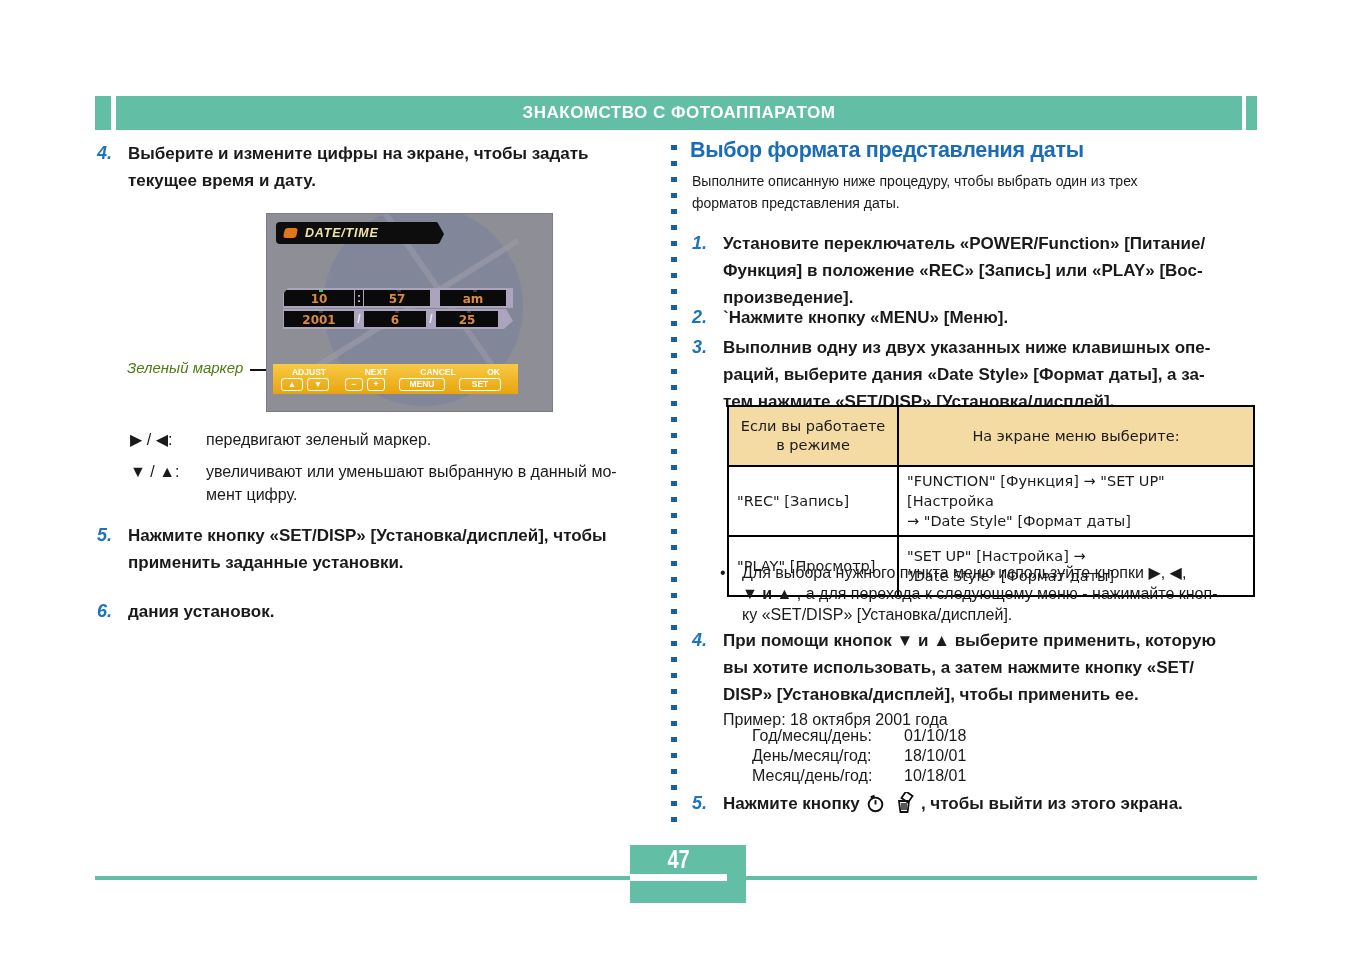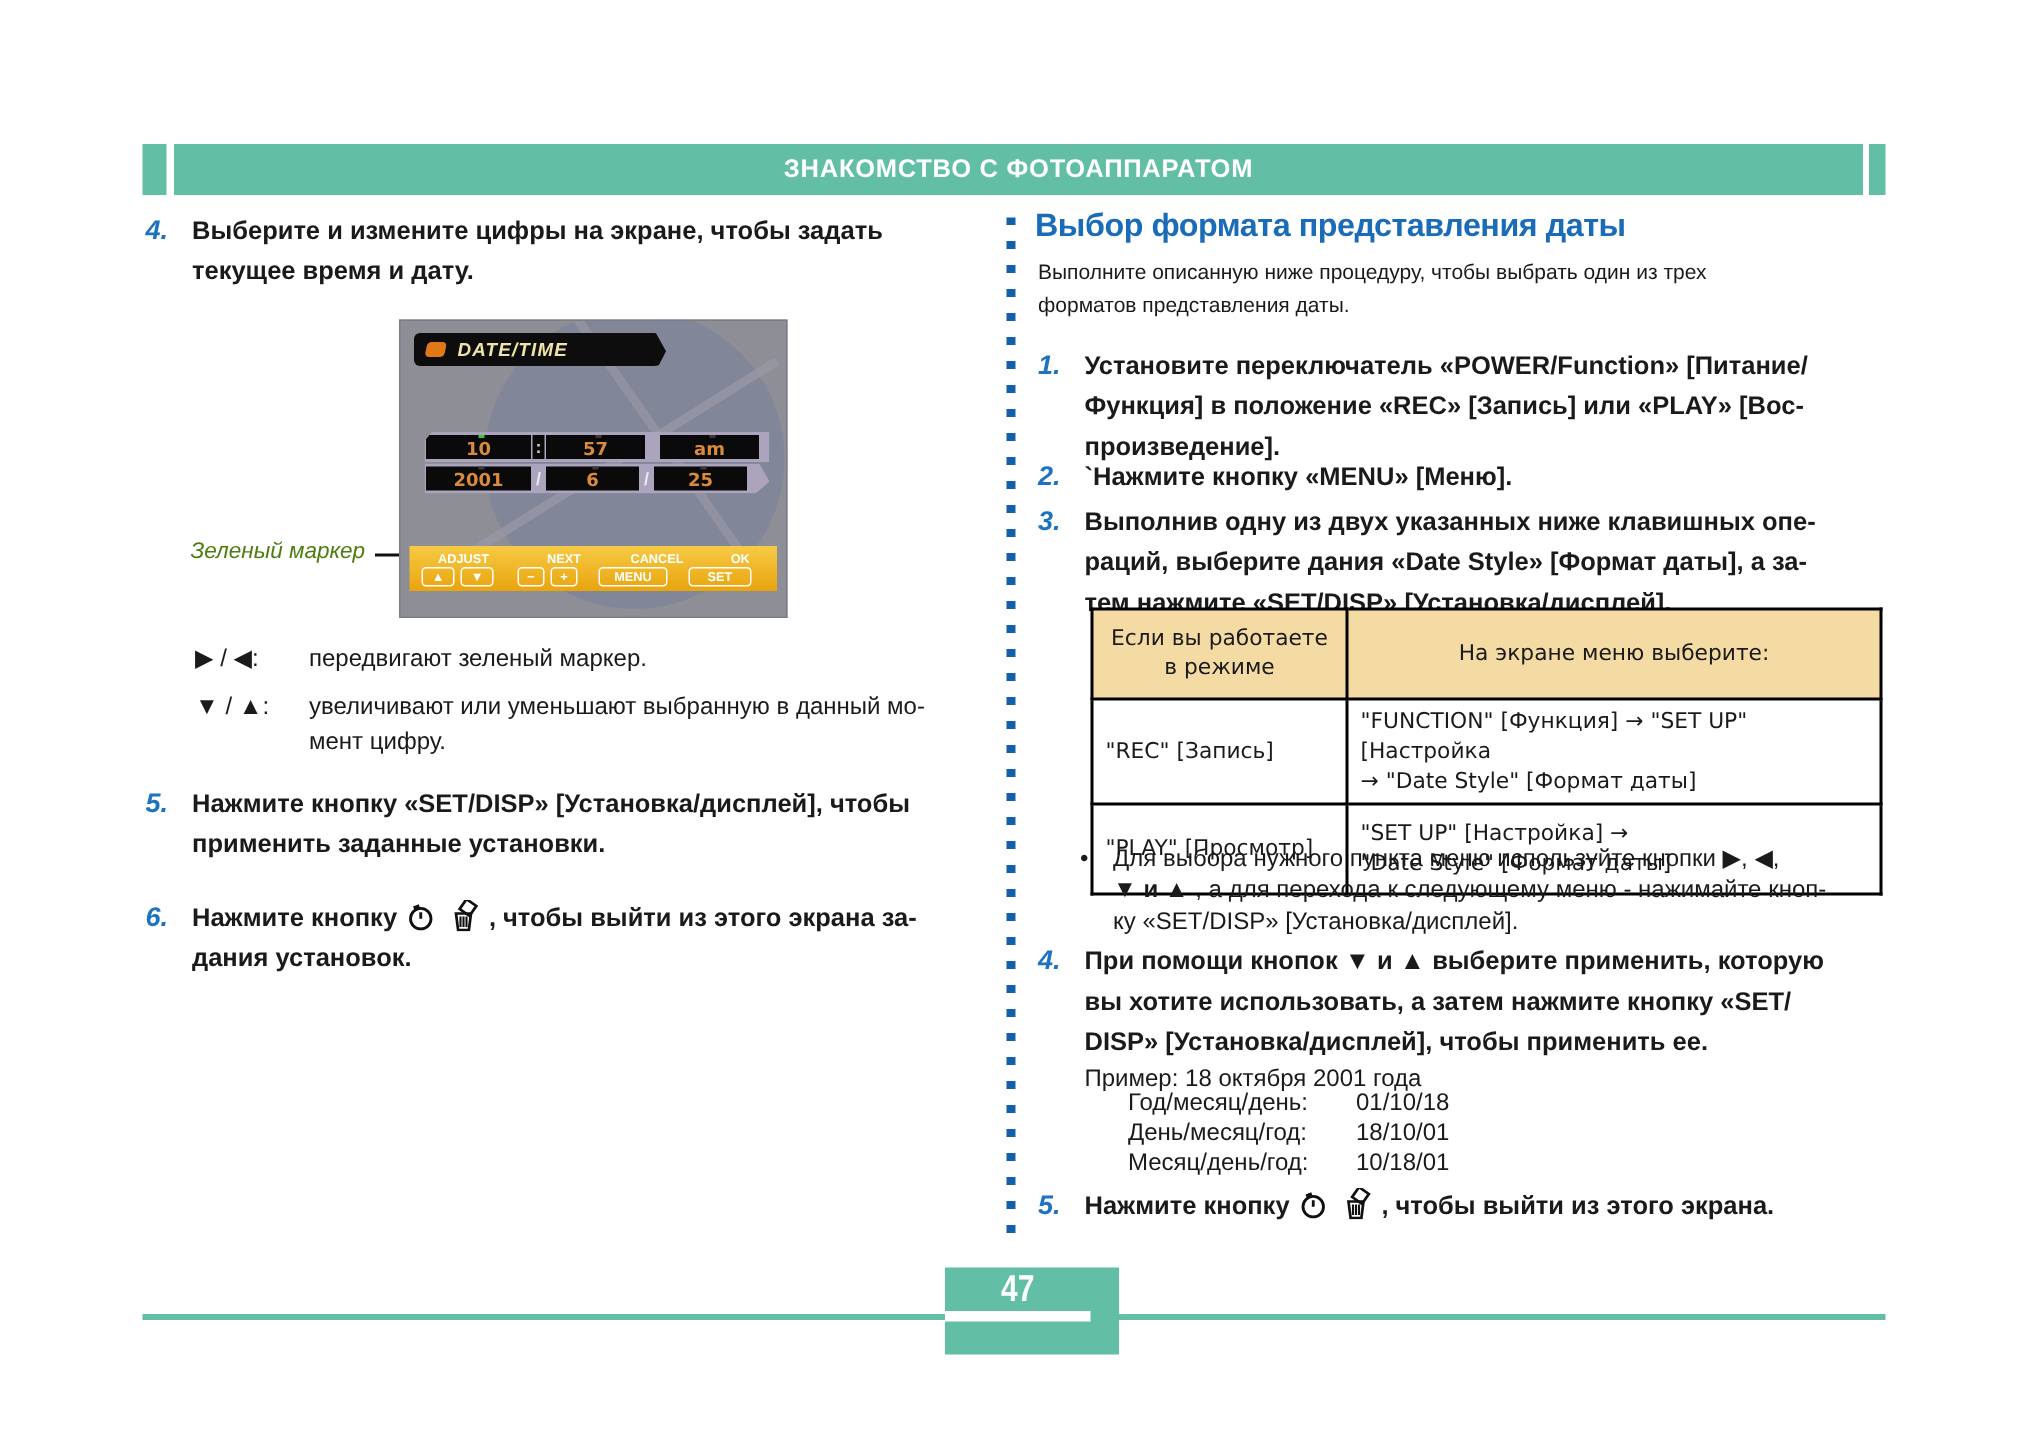--- a/index.html
+++ b/index.html
@@ -24,21 +24,21 @@
   .step-num{color:#1e73c0;font-weight:bold;font-style:italic;font-size:18px;line-height:27px;
             width:31px;flex:0 0 31px;}
   .step-body{font-weight:bold;font-size:17px;line-height:27px;}
   .line{display:block;}
 
   
   .lcd-wrap{position:absolute;left:0;top:73px;width:563px;height:200px;}
   .marker-label{position:absolute;left:30px;top:146px;font-style:italic;font-size:15px;color:#4d7c0f;}
   .marker-line{position:absolute;left:153px;top:156px;width:46px;height:2px;background:#111;}
   .lcd{position:absolute;left:169px;top:0;width:257px;height:197px;background:#8e8e97;
-       overflow:hidden;border:1px solid #7d7d86;}
+       overflow:hidden;border:1px solid #7d7d86;padding-left:28px;}
   .lcd-circle{position:absolute;left:56px;top:-8px;width:200px;height:200px;border-radius:50%;
               background:#78809a;opacity:.55;}
   .lcd-line1{position:absolute;left:20px;top:90px;width:250px;height:6px;background:#9a9aa6;
              transform:rotate(-32deg);opacity:.7;}
   .lcd-line2{position:absolute;left:60px;top:70px;width:220px;height:6px;background:#9a9aa6;
              transform:rotate(55deg);opacity:.6;}
   .lcd-banner{position:absolute;left:9px;top:8px;width:168px;height:22px;background:#0d0d0d;
               border-radius:4px 8px 8px 4px;display:flex;align-items:center;
               clip-path:polygon(0 0,96% 0,100% 55%,97% 100%,0 100%);}
   .lcd-blob{width:13px;height:10px;background:#e07818;border-radius:3px;margin:0 8px 0 8px;
@@ -219,36 +219,20 @@
       <span class="step-num">5.</span>
       <span class="step-body">
         <span class="line">Нажмите кнопку «SET/DISP» [Установка/дисплей], чтобы</span>
         <span class="line">применить заданные установки.</span>
       </span>
     </div>
 
     <div class="step pos-step6">
       <span class="step-num">6.</span>
       <span class="step-body">
-        <span class="line">
-          <span>Нажмите кнопку</span>
-          <svg class="ic" width="19" height="19" viewBox="0 0 20 20">
-            <circle cx="10" cy="11" r="7.2" fill="none" stroke="#111" stroke-width="2"></circle>
-            <line x1="10" y1="11" x2="10" y2="6.5" stroke="#111" stroke-width="2"></line>
-            <line x1="5" y1="3.5" x2="9" y2="2" stroke="#111" stroke-width="2.4"></line>
-          </svg>
-          <svg class="ic" width="20" height="21" viewBox="0 0 20 21">
-            <rect x="9" y="1" width="8" height="8" fill="none" stroke="#111" stroke-width="1.8" transform="rotate(35 13 5)"></rect>
-            <path d="M5 9 L15 9 L13.6 20 L6.4 20 Z" fill="none" stroke="#111" stroke-width="1.8"></path>
-            <line x1="8" y1="11" x2="8" y2="18" stroke="#111" stroke-width="1.4"></line>
-            <line x1="10" y1="11" x2="10" y2="18" stroke="#111" stroke-width="1.4"></line>
-            <line x1="12" y1="11" x2="12" y2="18" stroke="#111" stroke-width="1.4"></line>
-          </svg>
-          <span>, чтобы выйти из этого экрана за-</span>
-        </span>
         <span class="line">дания установок.</span>
       </span>
     </div>
   </div>
 
   <div class="col-right">
 
     <div class="r-heading">Выбор формата представления даты</div>
 
     <div class="r-intro">

